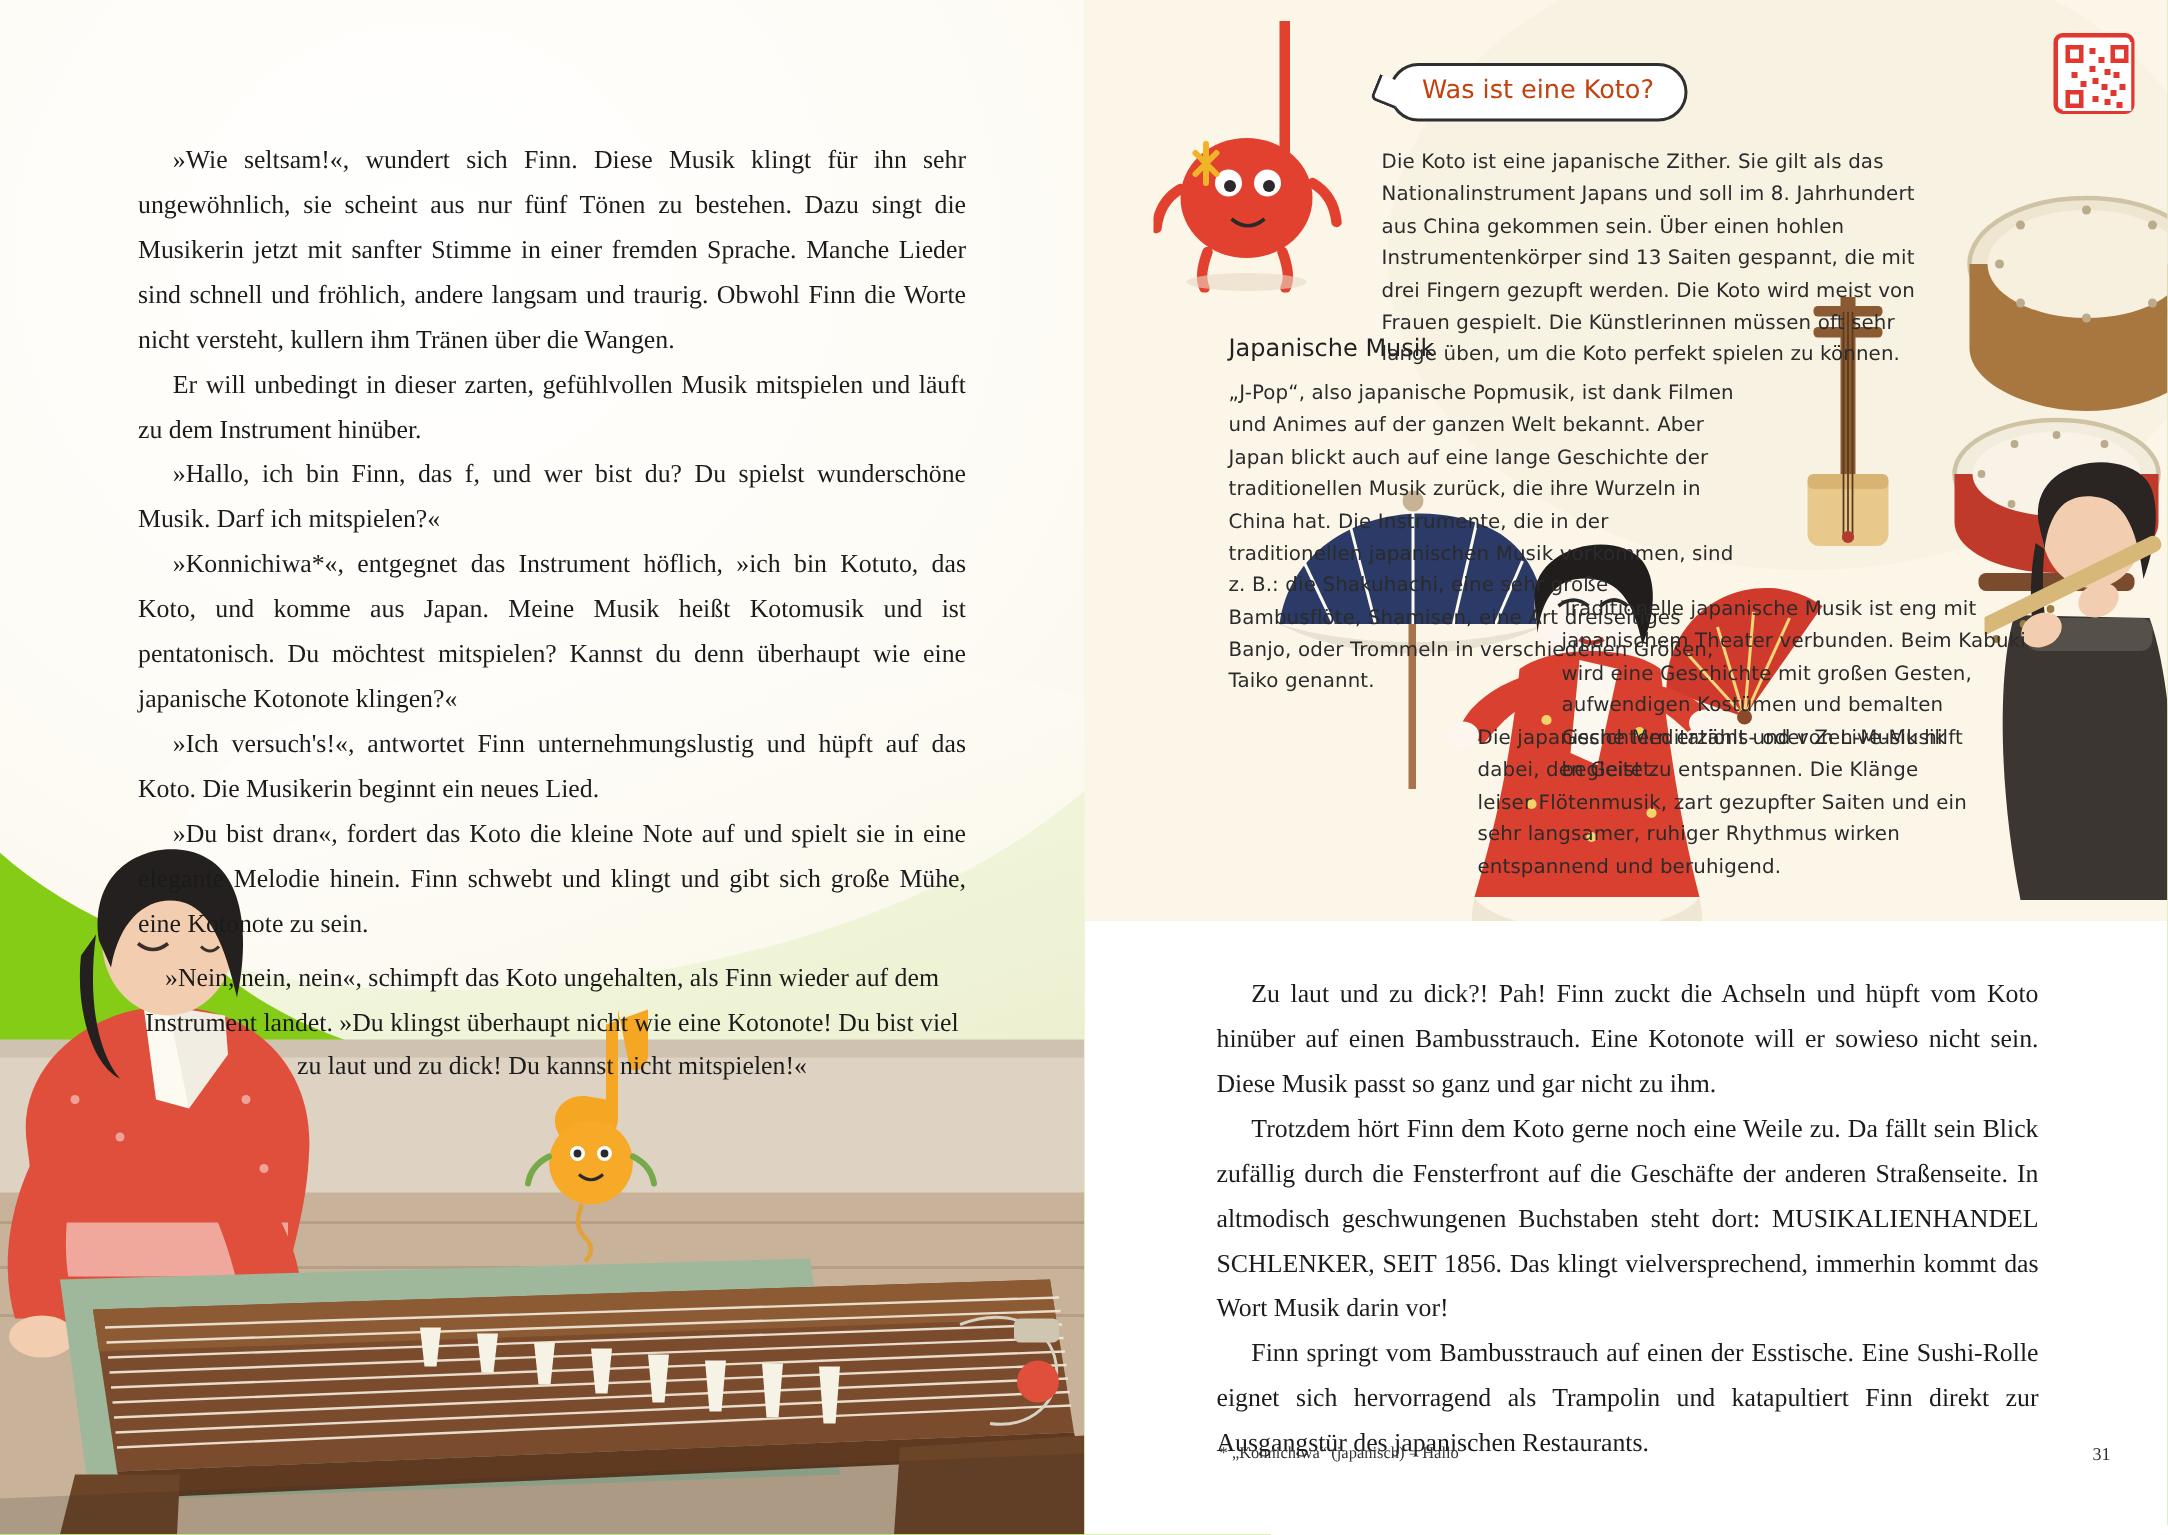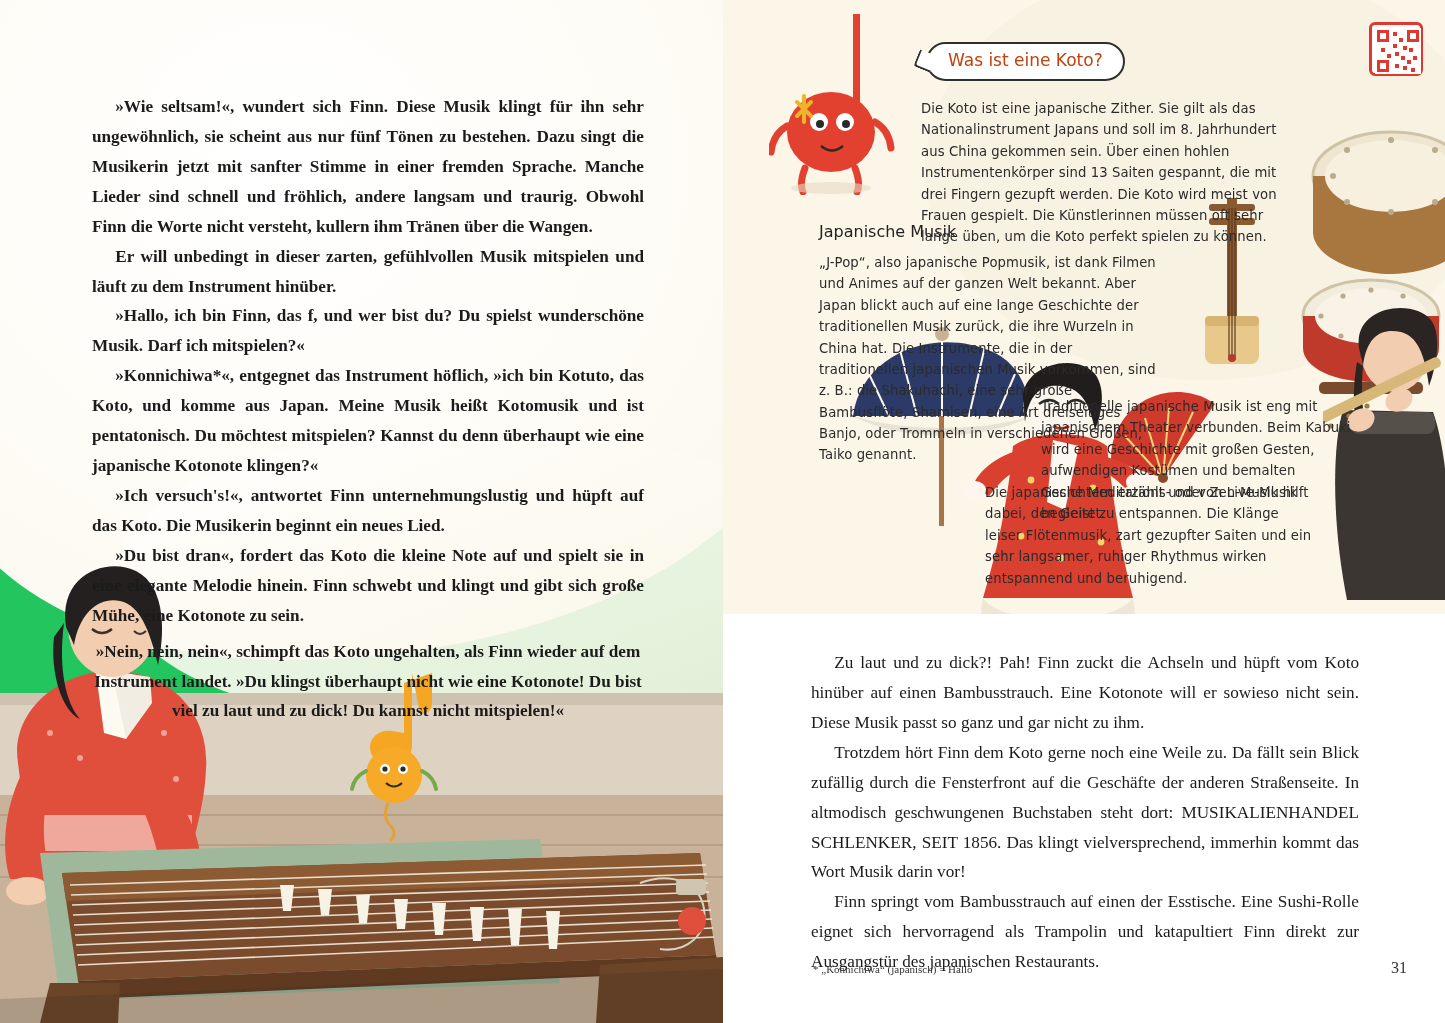--- a/index.html
+++ b/index.html
@@ -17,23 +17,22 @@
     position: relative;
     width: 1445px;
     height: 1023px;
     background: #fdfbf4;
   }
   
   .page-left {
     position: absolute;
     left: 0; top: 0;
     width: 723px; height: 1023px;
-    background: #22c55e;
+    background: #84cc16;
     overflow: hidden;
-    font-weight: bold;
   }
   .paper-swirl {
     position: absolute;
     left: -60px; top: -40px;
     width: 860px; height: 700px;
     background: radial-gradient(ellipse at 40% 30%, #ffffff 0%, #fdfbf4 60%, #f7f3e7 100%);
     border-bottom-right-radius: 60% 40%;
     border-bottom-left-radius: 40% 30%;
   }
   .paper-swirl2 {
@@ -182,21 +181,21 @@
   .footnote {
     position: absolute;
     left: 90px; bottom: 48px;
     font-size: 11px;
     color: #333;
     z-index: 6;
   }
   .pageno {
     position: absolute;
     right: 38px; bottom: 46px;
-    font-size: 16px;
+    font-size: 12px;
     color: #333;
     z-index: 6;
   }
   svg { display: block; }
 </style>
 </head>
 <body>
 
 <div class="spread">
 

